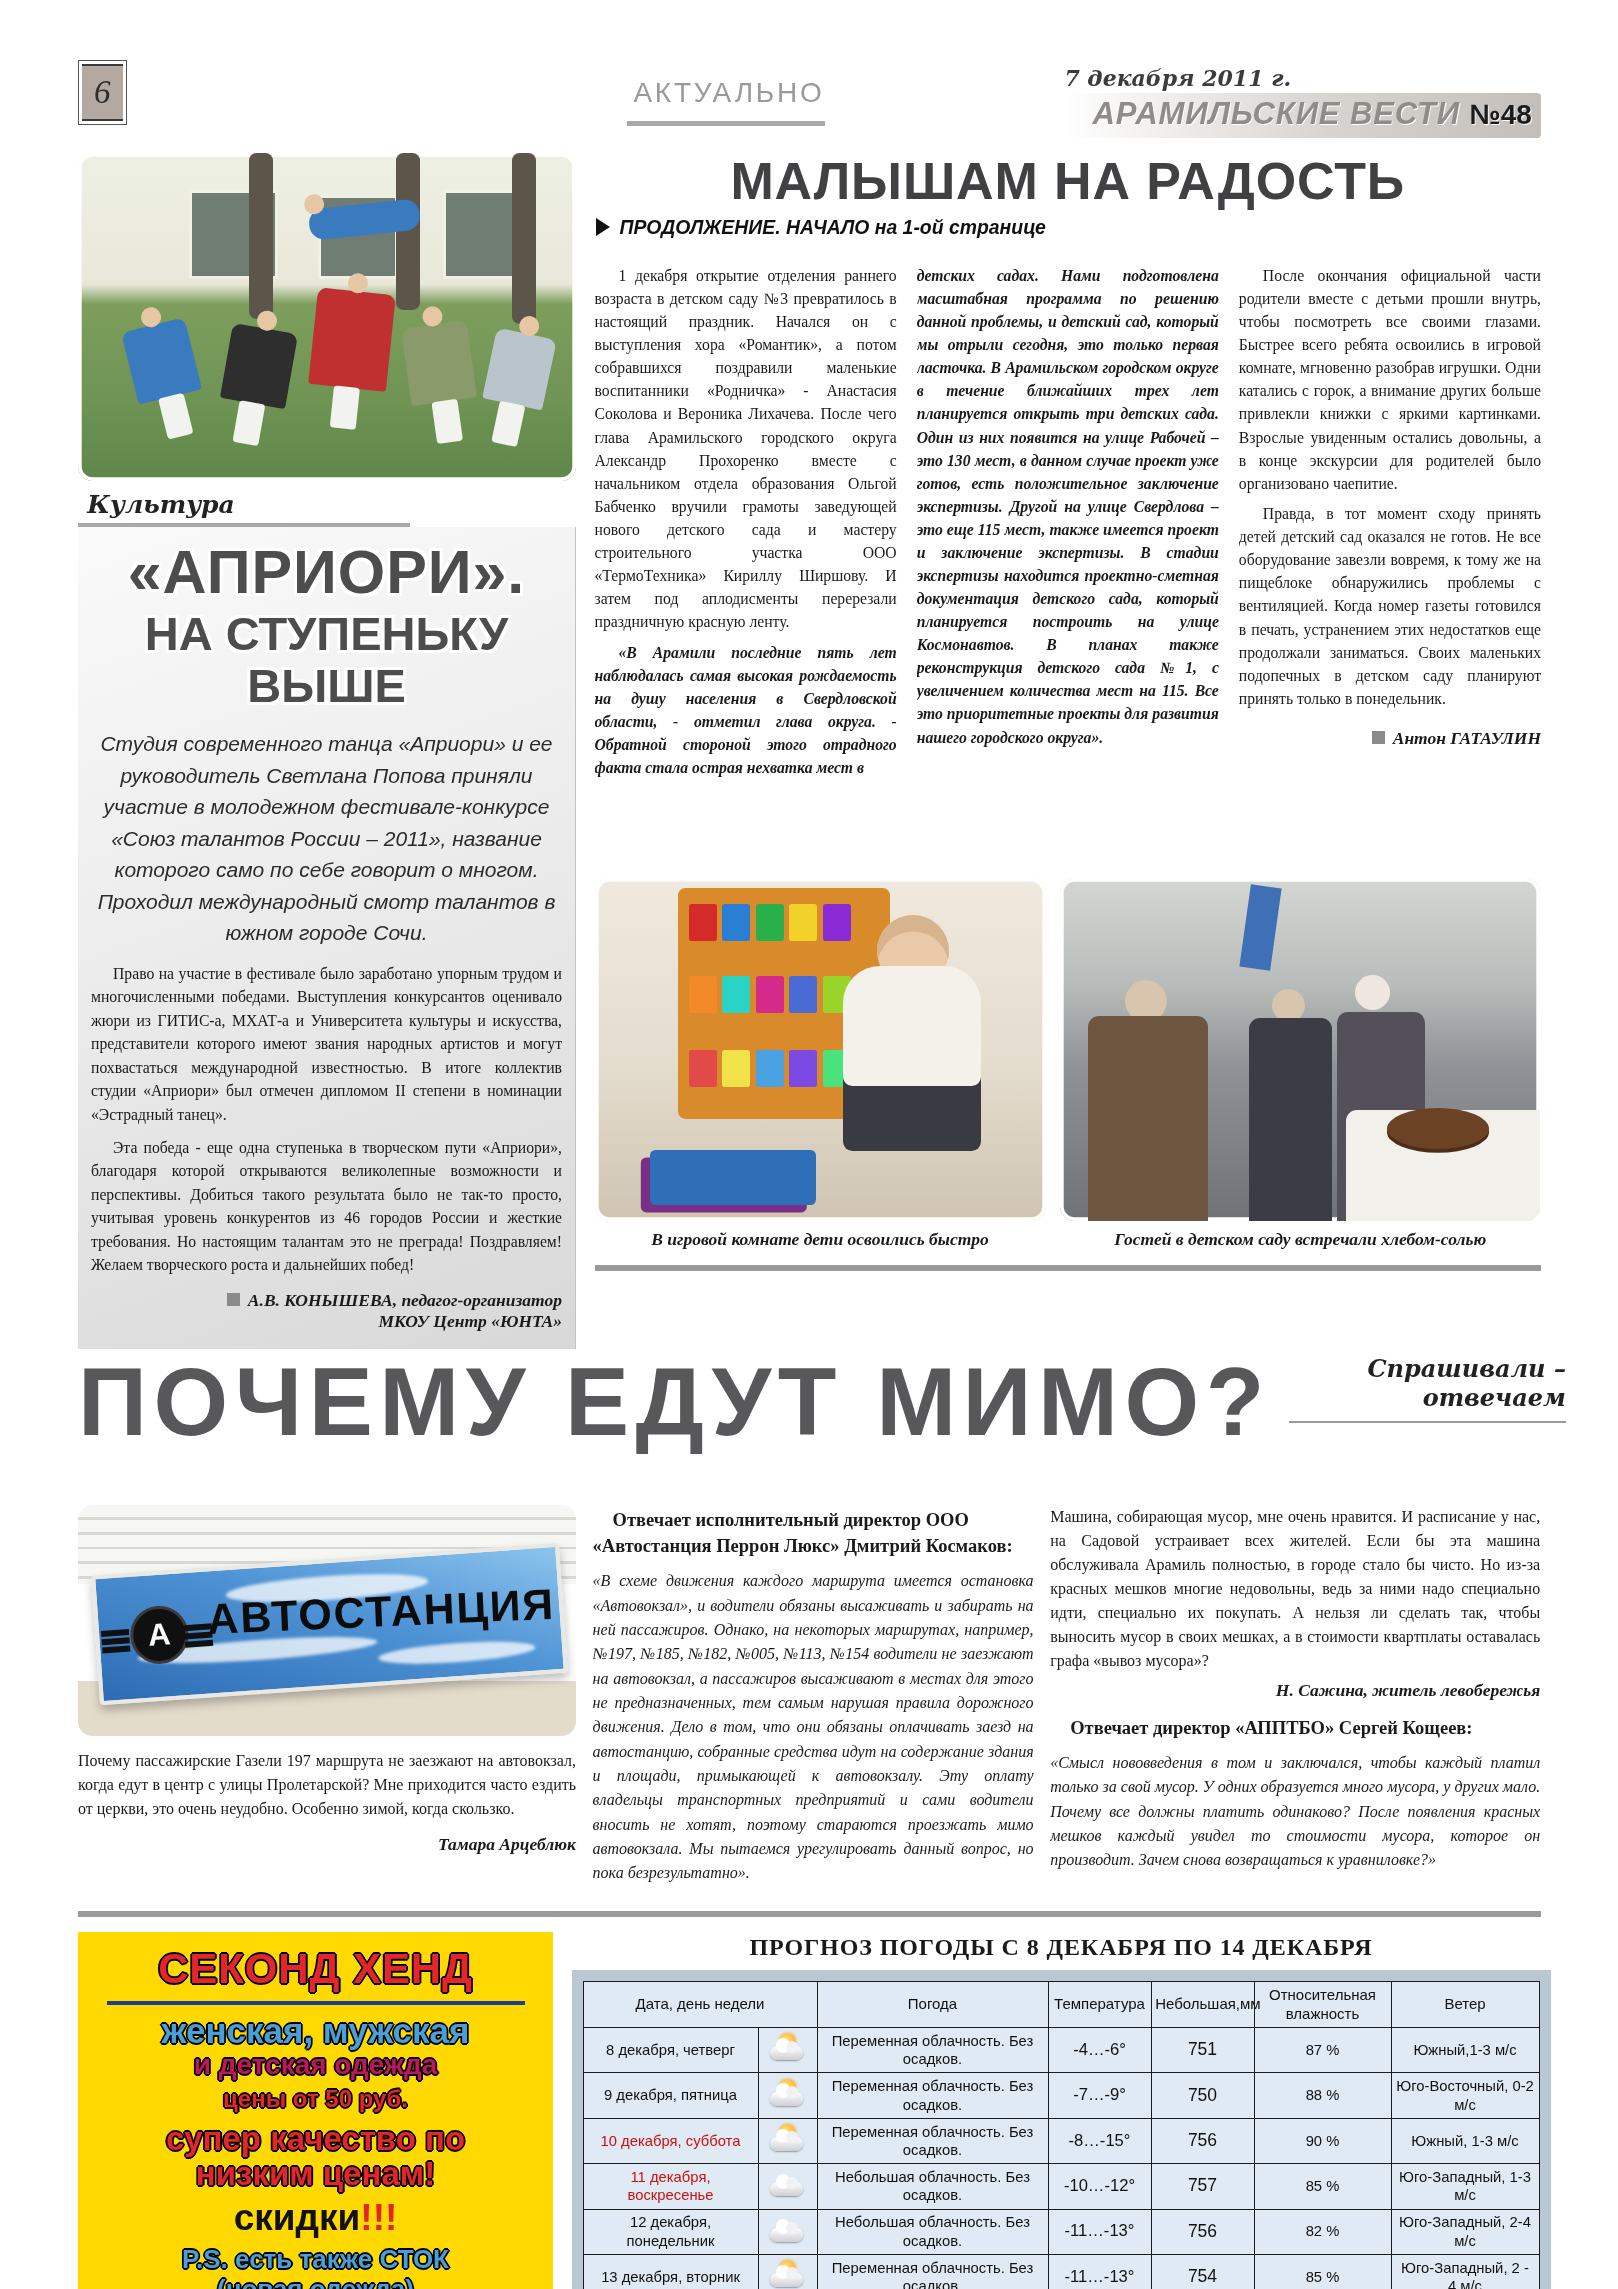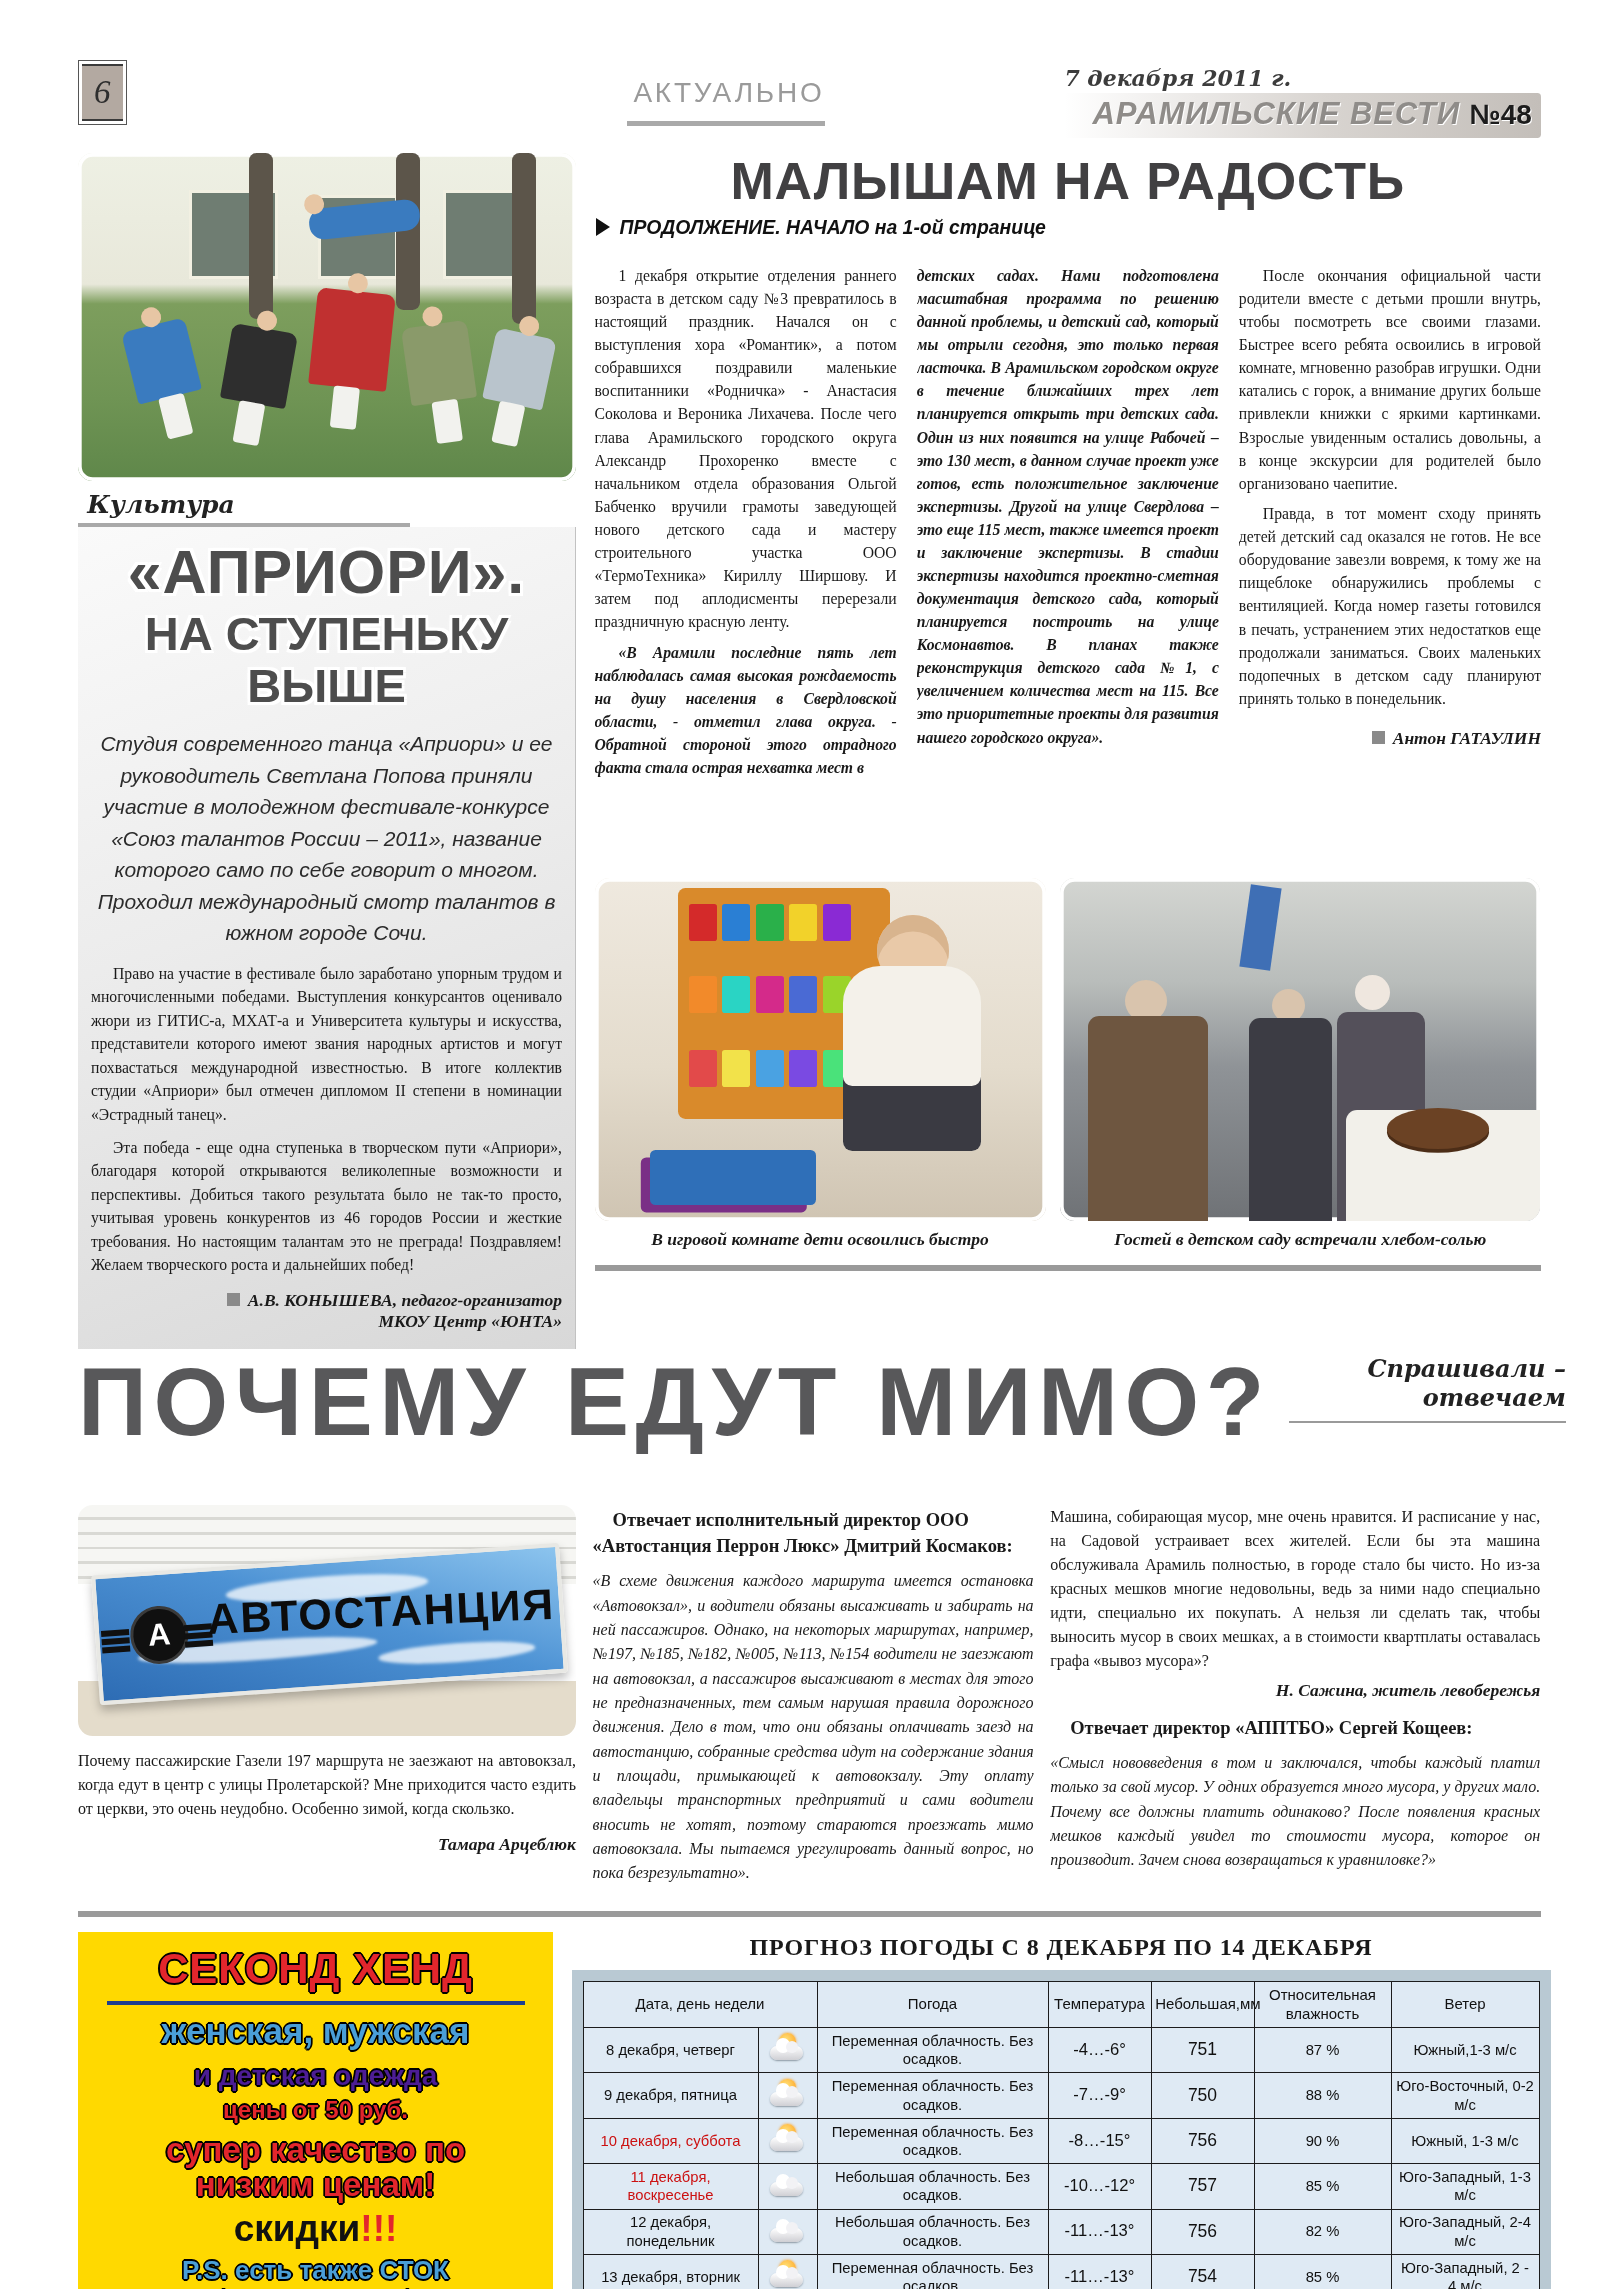--- a/index.html
+++ b/index.html
@@ -91,21 +91,21 @@
   .q-quote{font-style:italic;font-size:16px;line-height:1.52;text-align:justify;}
   .q-text{font-size:16px;line-height:1.5;text-align:justify;}
   .q-left .q-text{margin-top:13px;}
   
   .row5{display:flex;gap:18.5px;margin-top:14.8px;}
   .ad{width:475px;flex:none;background:#ffd900;text-align:center;font-family:"Liberation Sans",sans-serif;padding-top:13px;box-sizing:border-box;height:420px;position:relative;}
   .outline{text-shadow:-1.8px 0 #000,1.8px 0 #000,0 -1.8px #000,0 1.8px #000,-0.9px -0.9px #000,0.9px 0.9px #000,0.9px -0.9px #000,-0.9px 0.9px #000;}
   .ad-title{font-size:42px;font-weight:700;color:#e3262c;letter-spacing:0.9px;}
   .ad-rule{height:4.6px;background:#1d3f8f;width:88%;margin:7.4px auto;}
   .ad-l1{font-size:35px;font-weight:700;color:#4a9fd8;line-height:1.05;}
-  .ad-l2{font-size:28px;font-weight:700;color:#4c1d95;line-height:1.15;margin-top:11px;}
+  .ad-l2{font-size:28px;font-weight:700;color:#be185d;line-height:1.15;}
   .ad-l3{font-size:24px;font-weight:700;color:#e3262c;margin-top:3.7px;}
   .ad-l4{font-size:33px;font-weight:700;color:#e3262c;line-height:1.08;margin-top:7.4px;}
   .ad-skidki{font-size:37px;font-weight:700;color:#111;margin-top:5.5px;}
   .ad-skidki .ex{color:#e3262c;}
   .ad-ps{font-size:26px;font-weight:700;color:#4a9fd8;margin-top:5.5px;line-height:1.15;}
   
   .weather{flex:1;}
   .w-title{font-weight:700;font-size:24px;text-align:center;letter-spacing:0.9px;margin:1.8px 0 9.2px 0;}
   .w-frame{background:#b9c9d3;padding:11px 11px 22px 11px;}
   table.wt{width:100%;border-collapse:collapse;table-layout:fixed;background:#dfeaf4;font-family:"Liberation Sans",sans-serif;font-size:14.8px;color:#111;}

